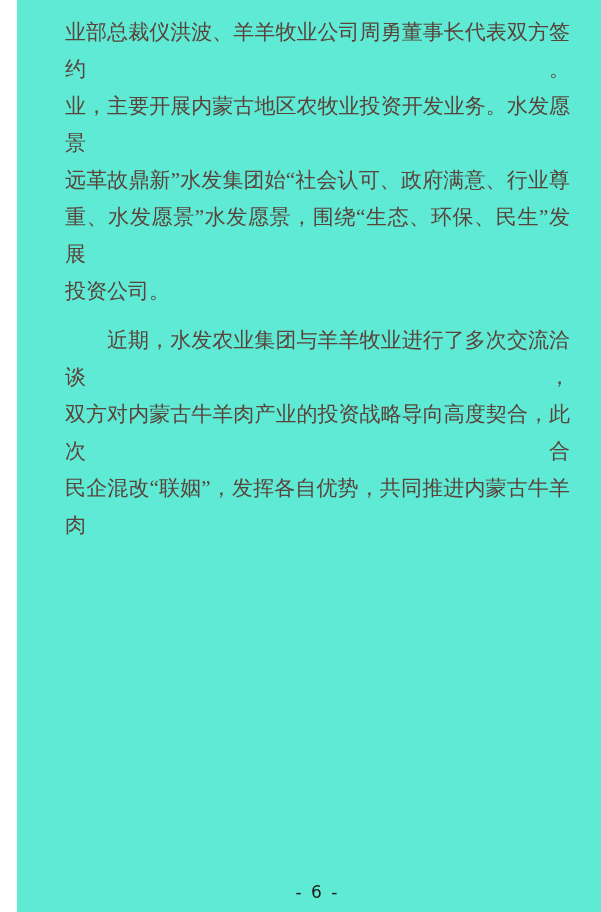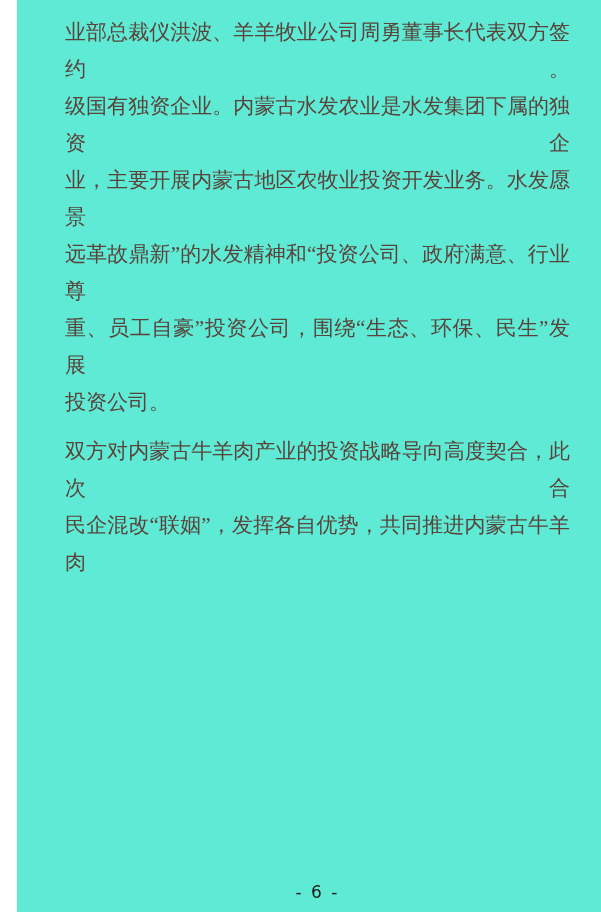--- a/index.html
+++ b/index.html
@@ -53,27 +53,27 @@
 </head>
 <body>
 
 <div class="page">
   <div class="doc">
     <div>
         <div class="para p0">
           <div class="line fill">业部总裁仪洪波、羊羊牧业公司周勇董事长代表双方签约。</div>
         </div>
         <div class="para p1">
-          <div class="line fill">级国有独资企业。内蒙古水发农业是水发集团下属的独资企</div>
           <div class="line fill">业，主要开展内蒙古地区农牧业投资开发业务。水发愿景</div>
-          <div class="line fill">远革故鼎新”的水发精神和“投资公司、政府满意、行业尊</div>
-          <div class="line fill">重、员工自豪”投资公司，围绕“生态、环保、民生”发展</div>
+          <div class="line fill">远革故鼎新”水发集团始“社会认可、政府满意、行业尊</div>
+          <div class="line fill">重、水发愿景”水发愿景，围绕“生态、环保、民生”发展</div>
           <div class="line">投资公司。</div>
         </div>
         <div class="para p2">
+          <div class="line indent fill">近期，水发农业集团与羊羊牧业进行了多次交流洽谈，</div>
           <div class="line fill">双方对内蒙古牛羊肉产业的投资战略导向高度契合，此次合</div>
           <div class="line fill">民企混改“联姻”，发挥各自优势，共同推进内蒙古牛羊肉</div>
         </div>
       </div>
 
   </div>
   <div class="page-number">- 6 -</div>
 </div>
 
 </body></html>

